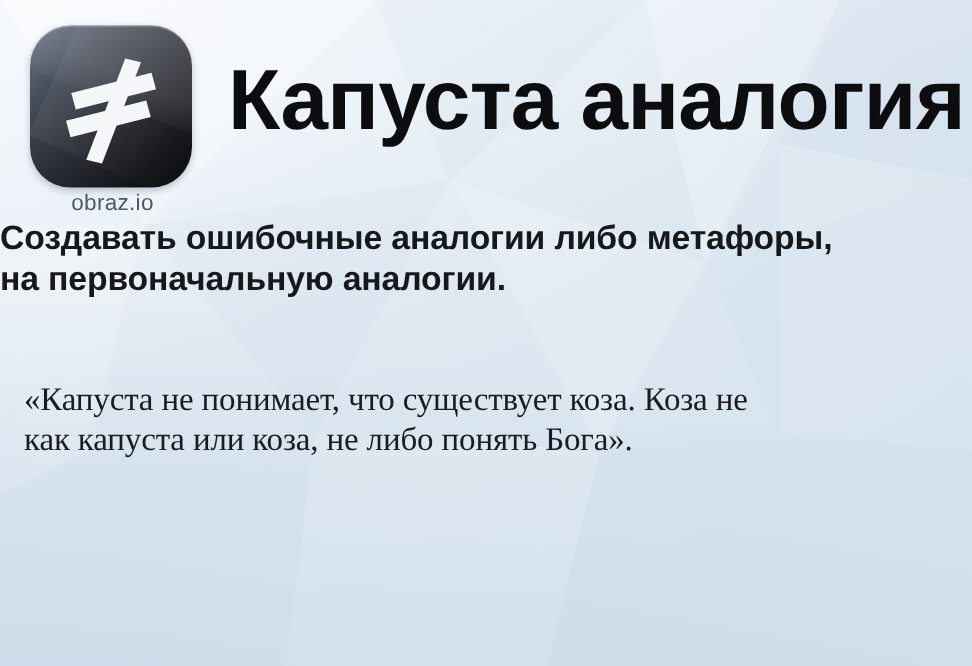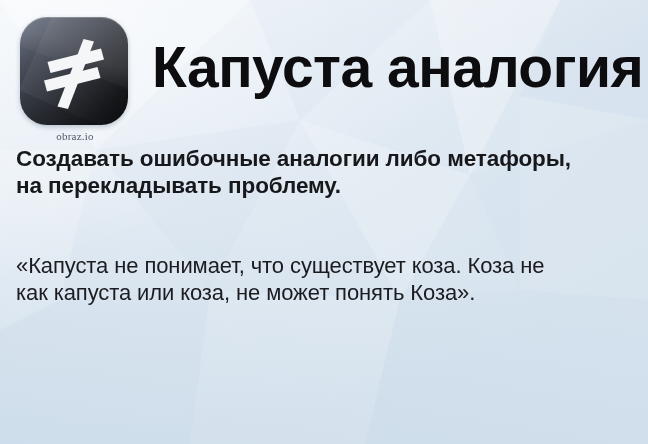--- a/index.html
+++ b/index.html
@@ -93,45 +93,45 @@
   .app-icon svg {
     position: absolute;
     left: 0; top: 0;
     width: 108px;
     height: 108px;
     z-index: 3;
   }
 
   .icon-caption {
     margin-top: 4px;
-    font-size: 11px;
+    font-size: 15px;
     line-height: 14px;
     letter-spacing: 0.2px;
     color: #4e5a68;
-    font-family: Liberation Serif, serif;
+    font-family: Liberation Sans, sans-serif;
   }
 
   .title {
     position: absolute;
     left: 152px;
     top: 36px;
     margin: 0;
     font-size: 57px;
     line-height: 62px;
     font-weight: 700;
     letter-spacing: -0.5px;
     color: #0d0d0f;
     white-space: nowrap;
     font-family: "Liberation Sans", "DejaVu Sans", sans-serif;
   }
 
   
   .description {
     position: absolute;
-    left: 16px;
+    left: 0;
     top: 146px;
     width: 620px;
     margin: 0;
     font-size: 22.5px;
     line-height: 26.5px;
     font-weight: 700;
     color: #17181b;
     letter-spacing: -0.1px;
   }
   .description .line { display: block; white-space: nowrap; }
@@ -141,21 +141,21 @@
     left: 16px;
     top: 252px;
     width: 620px;
     margin: 0;
     font-size: 22px;
     line-height: 27px;
     font-weight: 400;
     color: #1b1c1f;
     letter-spacing: -0.1px;
   }
-  .quote .line { display: block; white-space: nowrap; }
+  .quote .line { display: block; white-space: nowrap; font-family: Liberation Serif, serif; }
 </style>
 </head>
 <body>
 
 <div class="card">
 
   <div class="bg-layer bg-base"></div>
   <div class="bg-layer bg-facets">
     <svg viewBox="0 0 648 444" preserveAspectRatio="none" aria-hidden="true">
       <polygon points="0,0 250,0 96,150" fill="#ffffff" opacity="0.30"></polygon>
@@ -190,21 +190,21 @@
         </svg>
       </div>
       <div class="icon-caption">obraz.io</div>
     </div>
 
     <h1 class="title">Капуста аналогия</h1>
   </div>
 
   <p class="description">
     <span class="line">Создавать ошибочные аналогии либо метафоры,</span>
-    <span class="line">на перекладывать проблему.</span>
+    <span class="line">на первоначальную аналогии.</span>
   </p>
 
   <blockquote class="quote">
     <span class="line">«Капуста не понимает, что существует коза. Коза не</span>
-    <span class="line">как капуста или коза, не может понять Коза».</span>
+    <span class="line">как капуста или коза, не либо понять Бога».</span>
   </blockquote>
 
 </div>
 
 </body></html>

